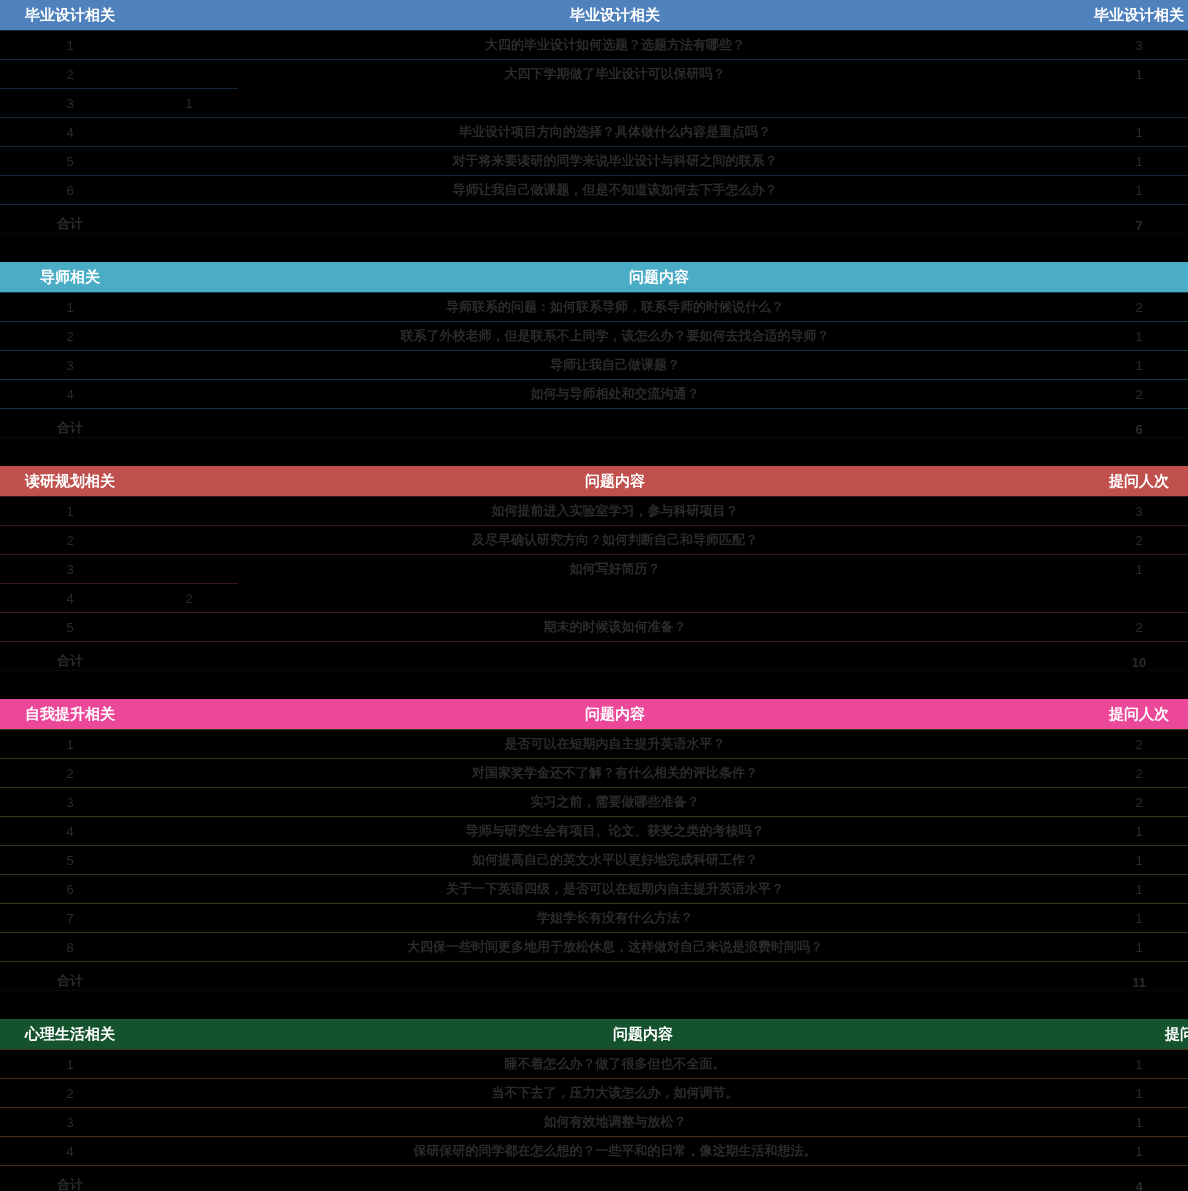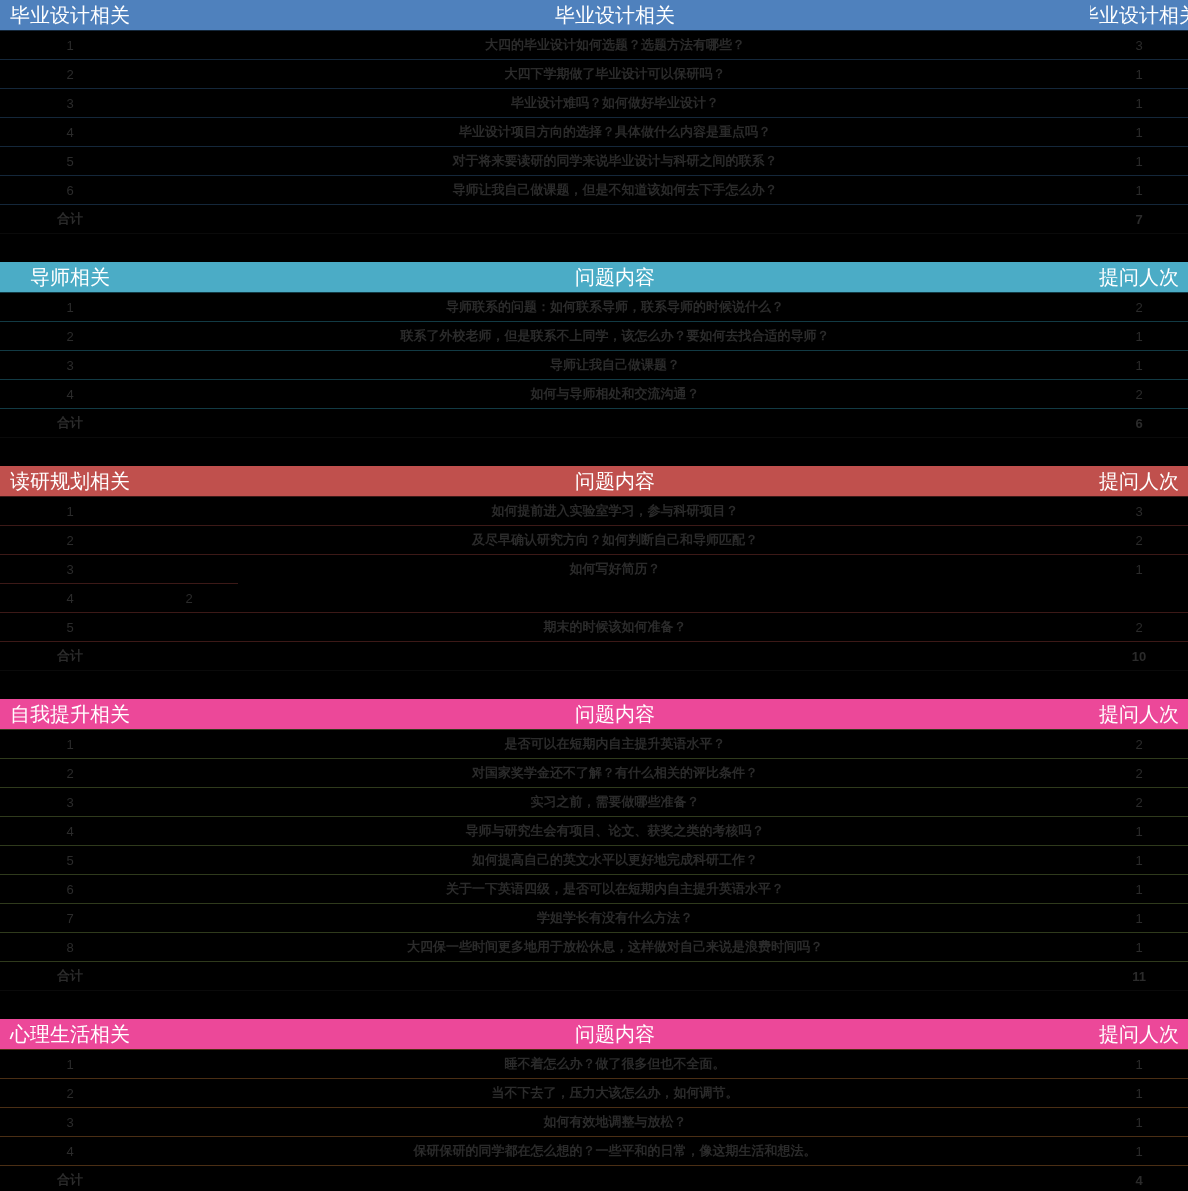--- a/index.html
+++ b/index.html
@@ -33,47 +33,47 @@
   .c-n   { width: 98px;  flex: 0 0 98px; }
 
   
   .hdr {
     height: 30px;
     font-weight: bold;
     font-size: 15px;
     color: #ffffff;
   }
   .hdr .cell {
-    font-weight: normal;
-    font-size: 20px;
+    font-weight: bold;
+    font-size: 15px;
   }
   .hdr-blue   { background: #4f81bd; }
-  .hdr-teal   { background: #4bacc6; }
+  .hdr-teal   { background: #4bacc6; gap: 44px; }
   .hdr-red    { background: #c0504d; }
   .hdr-green  { background: #ec4899; }
-  .hdr-orange { background: #ec4899; }
+  .hdr-orange { background: #14532d; gap: 28px; }
 
   
   .brow {
     height: 29px;
     background: #000000;
   }
   .brow .cell {
     color: #2b2b2b;
     font-size: 13px;
     border-top: 1px solid #101010;
     height: 29px;
   }
   .b-blue   .cell { border-color: #14273a; }
   .b-teal   .cell { border-color: #123a44; }
   .b-red    .cell { border-color: #3c1917; }
   .b-green  .cell { border-color: #2f3a1c; }
   .b-orange .cell { border-color: #4a2e14; }
 
-  .brow.total .cell { font-weight: bold; }
+  .brow.total .cell { font-weight: bold; align-items: flex-end; }
 
   .gap {
     height: 29px;
     background: #000000;
     display: flex;
   }
   .gap .cell { border-top: 1px solid #0a0a0a; height: 29px; }
 
   .c-q .cell-inner {
     width: 100%;
@@ -117,23 +117,20 @@
         <div class="cell-inner">大四下学期做了毕业设计可以保研吗？</div>
       </div>
       <div class="cell c-n">
         <div class="cell-inner">1</div>
       </div>
     </div>
     <div class="row brow b-blue">
       <div class="cell c-idx">
         <div class="cell-inner">3</div>
       </div>
-      <div class="cell c-q">
-        <div class="cell-inner">毕业设计难吗？如何做好毕业设计？</div>
-      </div>
       <div class="cell c-n">
         <div class="cell-inner">1</div>
       </div>
     </div>
     <div class="row brow b-blue">
       <div class="cell c-idx">
         <div class="cell-inner">4</div>
       </div>
       <div class="cell c-q">
         <div class="cell-inner">毕业设计项目方向的选择？具体做什么内容是重点吗？</div>

